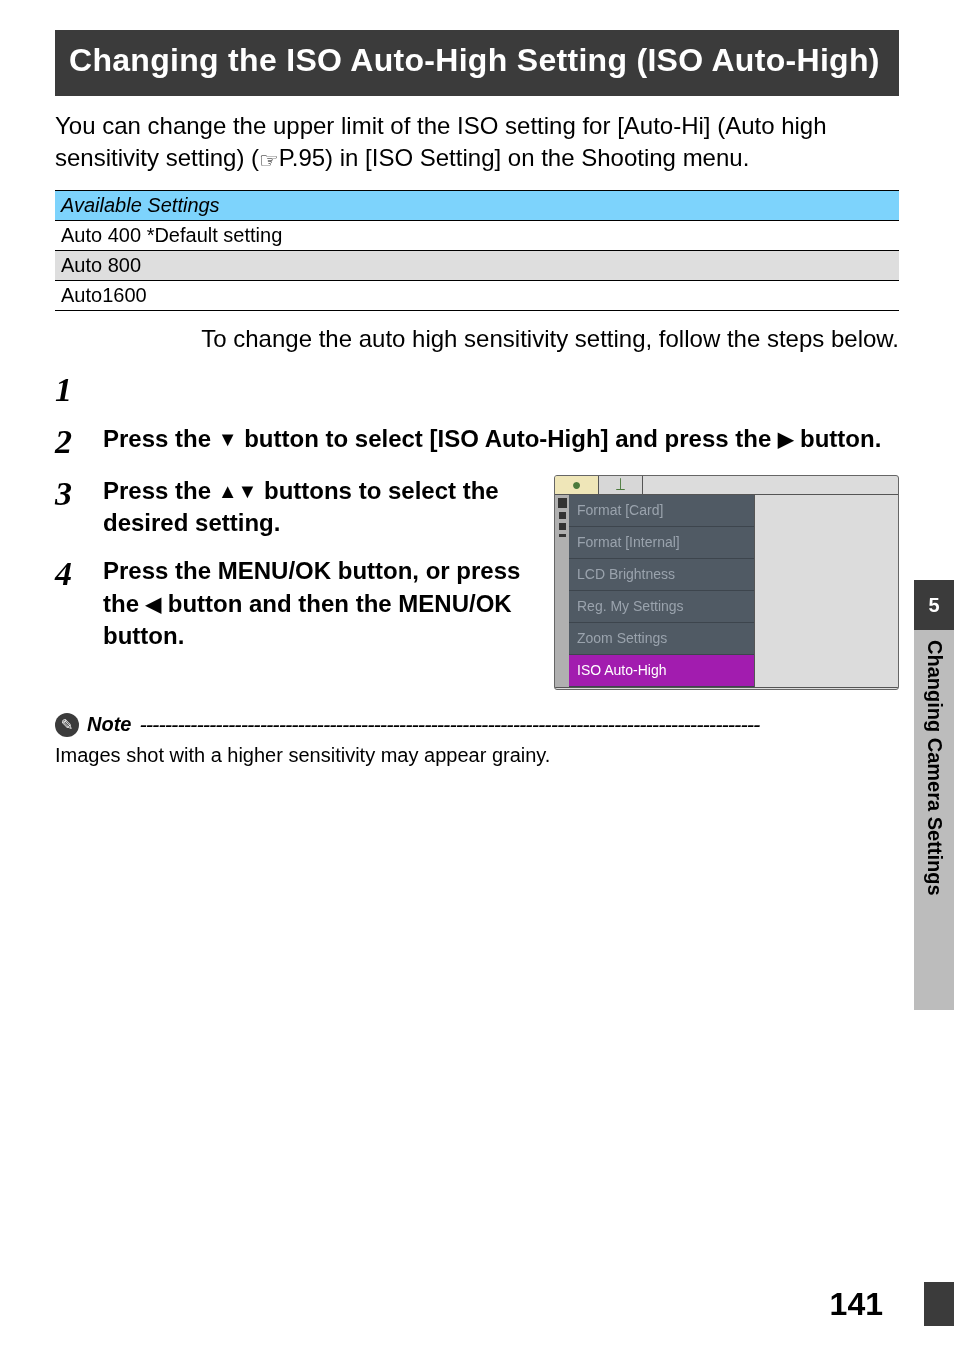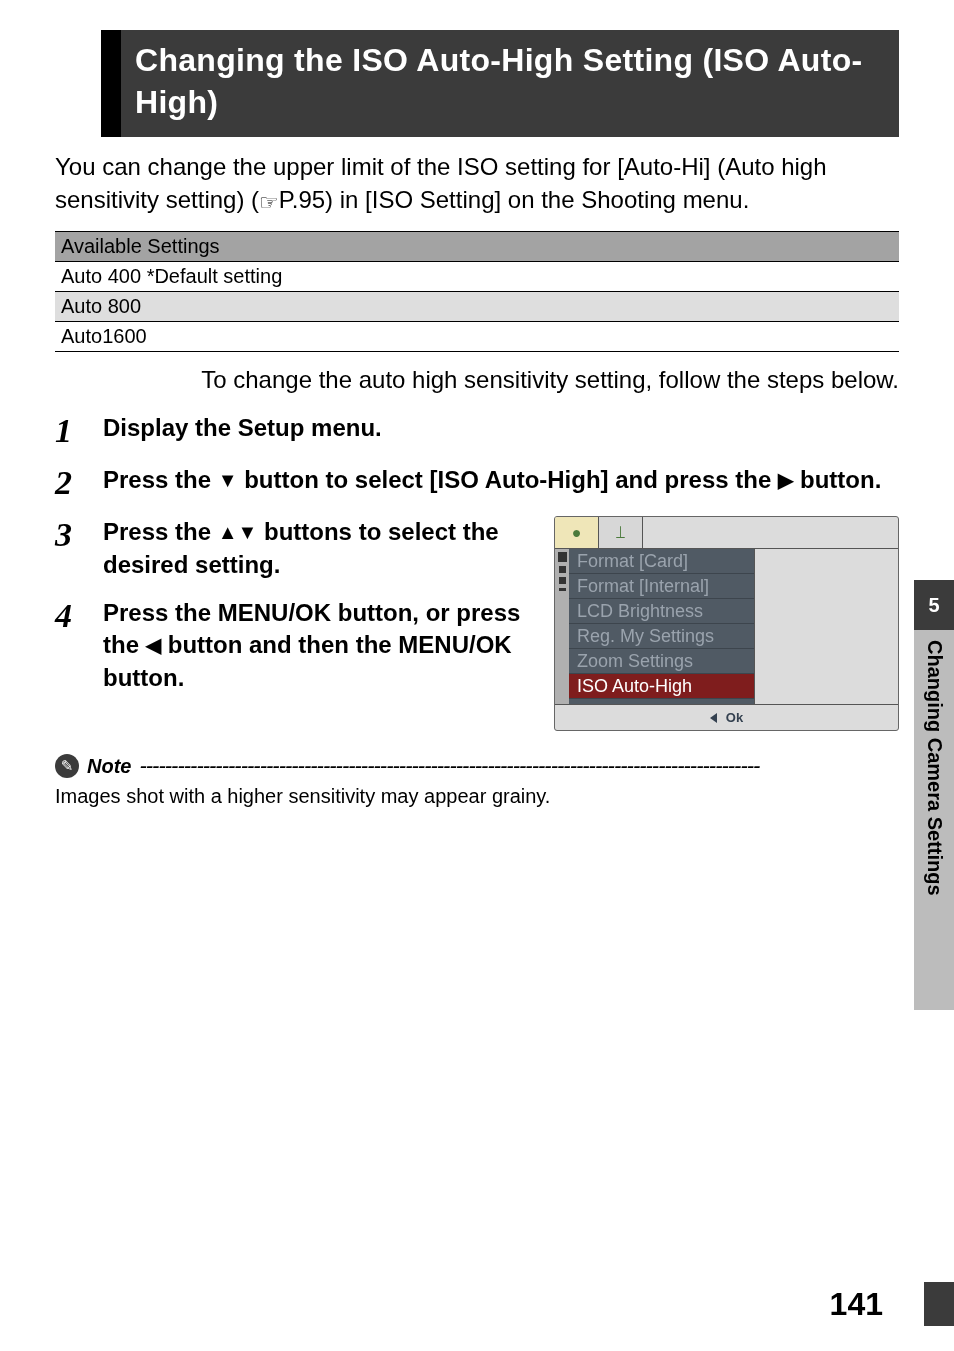--- a/index.html
+++ b/index.html
@@ -12,20 +12,21 @@
     position: relative;
     color: #000;
   }
   .page {
     padding: 30px 55px 0 55px;
   }
   .title-block {
     display: flex;
     align-items: stretch;
     margin-bottom: 14px;
+    flex-direction: column;
   }
   .title-block .gap {
     width: 46px;
     background: #fff;
   }
   .title-block .bar {
     width: 20px;
     background: #000;
   }
   .title-block .text {
@@ -53,21 +54,21 @@
     width: 100%;
     border-collapse: collapse;
     font-size: 20px;
     margin-bottom: 10px;
   }
   .settings-table td {
     border-top: 1px solid #000;
     border-bottom: 1px solid #000;
     padding: 3px 6px;
   }
-  .settings-table .hdr { background: #a3a3a3; }
+  .settings-table .hdr { background: #7dd3fc; font-style: italic; }
   .settings-table .alt { background: #dedede; }
   .intro {
     font-size: 24px;
     margin: 14px 0 18px 0;
     text-align: right;
   }
   .step {
     display: flex;
     align-items: flex-start;
     margin-bottom: 16px;
@@ -150,30 +151,30 @@
     display:flex;
     flex-direction:column;
     padding:3px 0;
     align-items:center;
     gap:4px;
   }
   .lcd-scroll .dot { width:7px; height:7px; background:#333; }
   .lcd-scroll .dot.big { height:10px; width:9px;}
   .lcd-menu { margin-left:14px; }
   .lcd-item {
-    height: 25px;
+    height: 32px;
     color:#9aa3ad;
-    font-size:18px;
+    font-size:14px;
     display:flex;
     align-items:center;
     padding-left:8px;
     border-bottom:1px solid #3d454d;
   }
   .lcd-item.sel {
-    background:#7f1d1d;
+    background:#a21caf;
     color:#fff;
   }
   .lcd-right {
     flex:1;
     background:#dcdcdc;
     position:relative;
     overflow:hidden;
   }
   .lcd-opt {
     height:25px;
@@ -329,21 +330,20 @@
           <td>Auto1600</td>
         </tr>
   </tbody>
     </table>
 
   <div class="intro">To change the auto high sensitivity setting, follow the steps below.</div>
 
   <div class="step">
     <div class="step-num">1</div>
     <div class="step-body">
-      <div class="step-title">Display the Setup menu.</div>
     </div>
   </div>
 
   <div class="step">
     <div class="step-num">2</div>
     <div class="step-body">
       <div class="step-title">
         <span>Press the </span><span class="tri">▼</span><span> button to select [ISO Auto-High] and press the </span><span class="tri">▶</span><span> button.</span>
       </div>
     </div>

